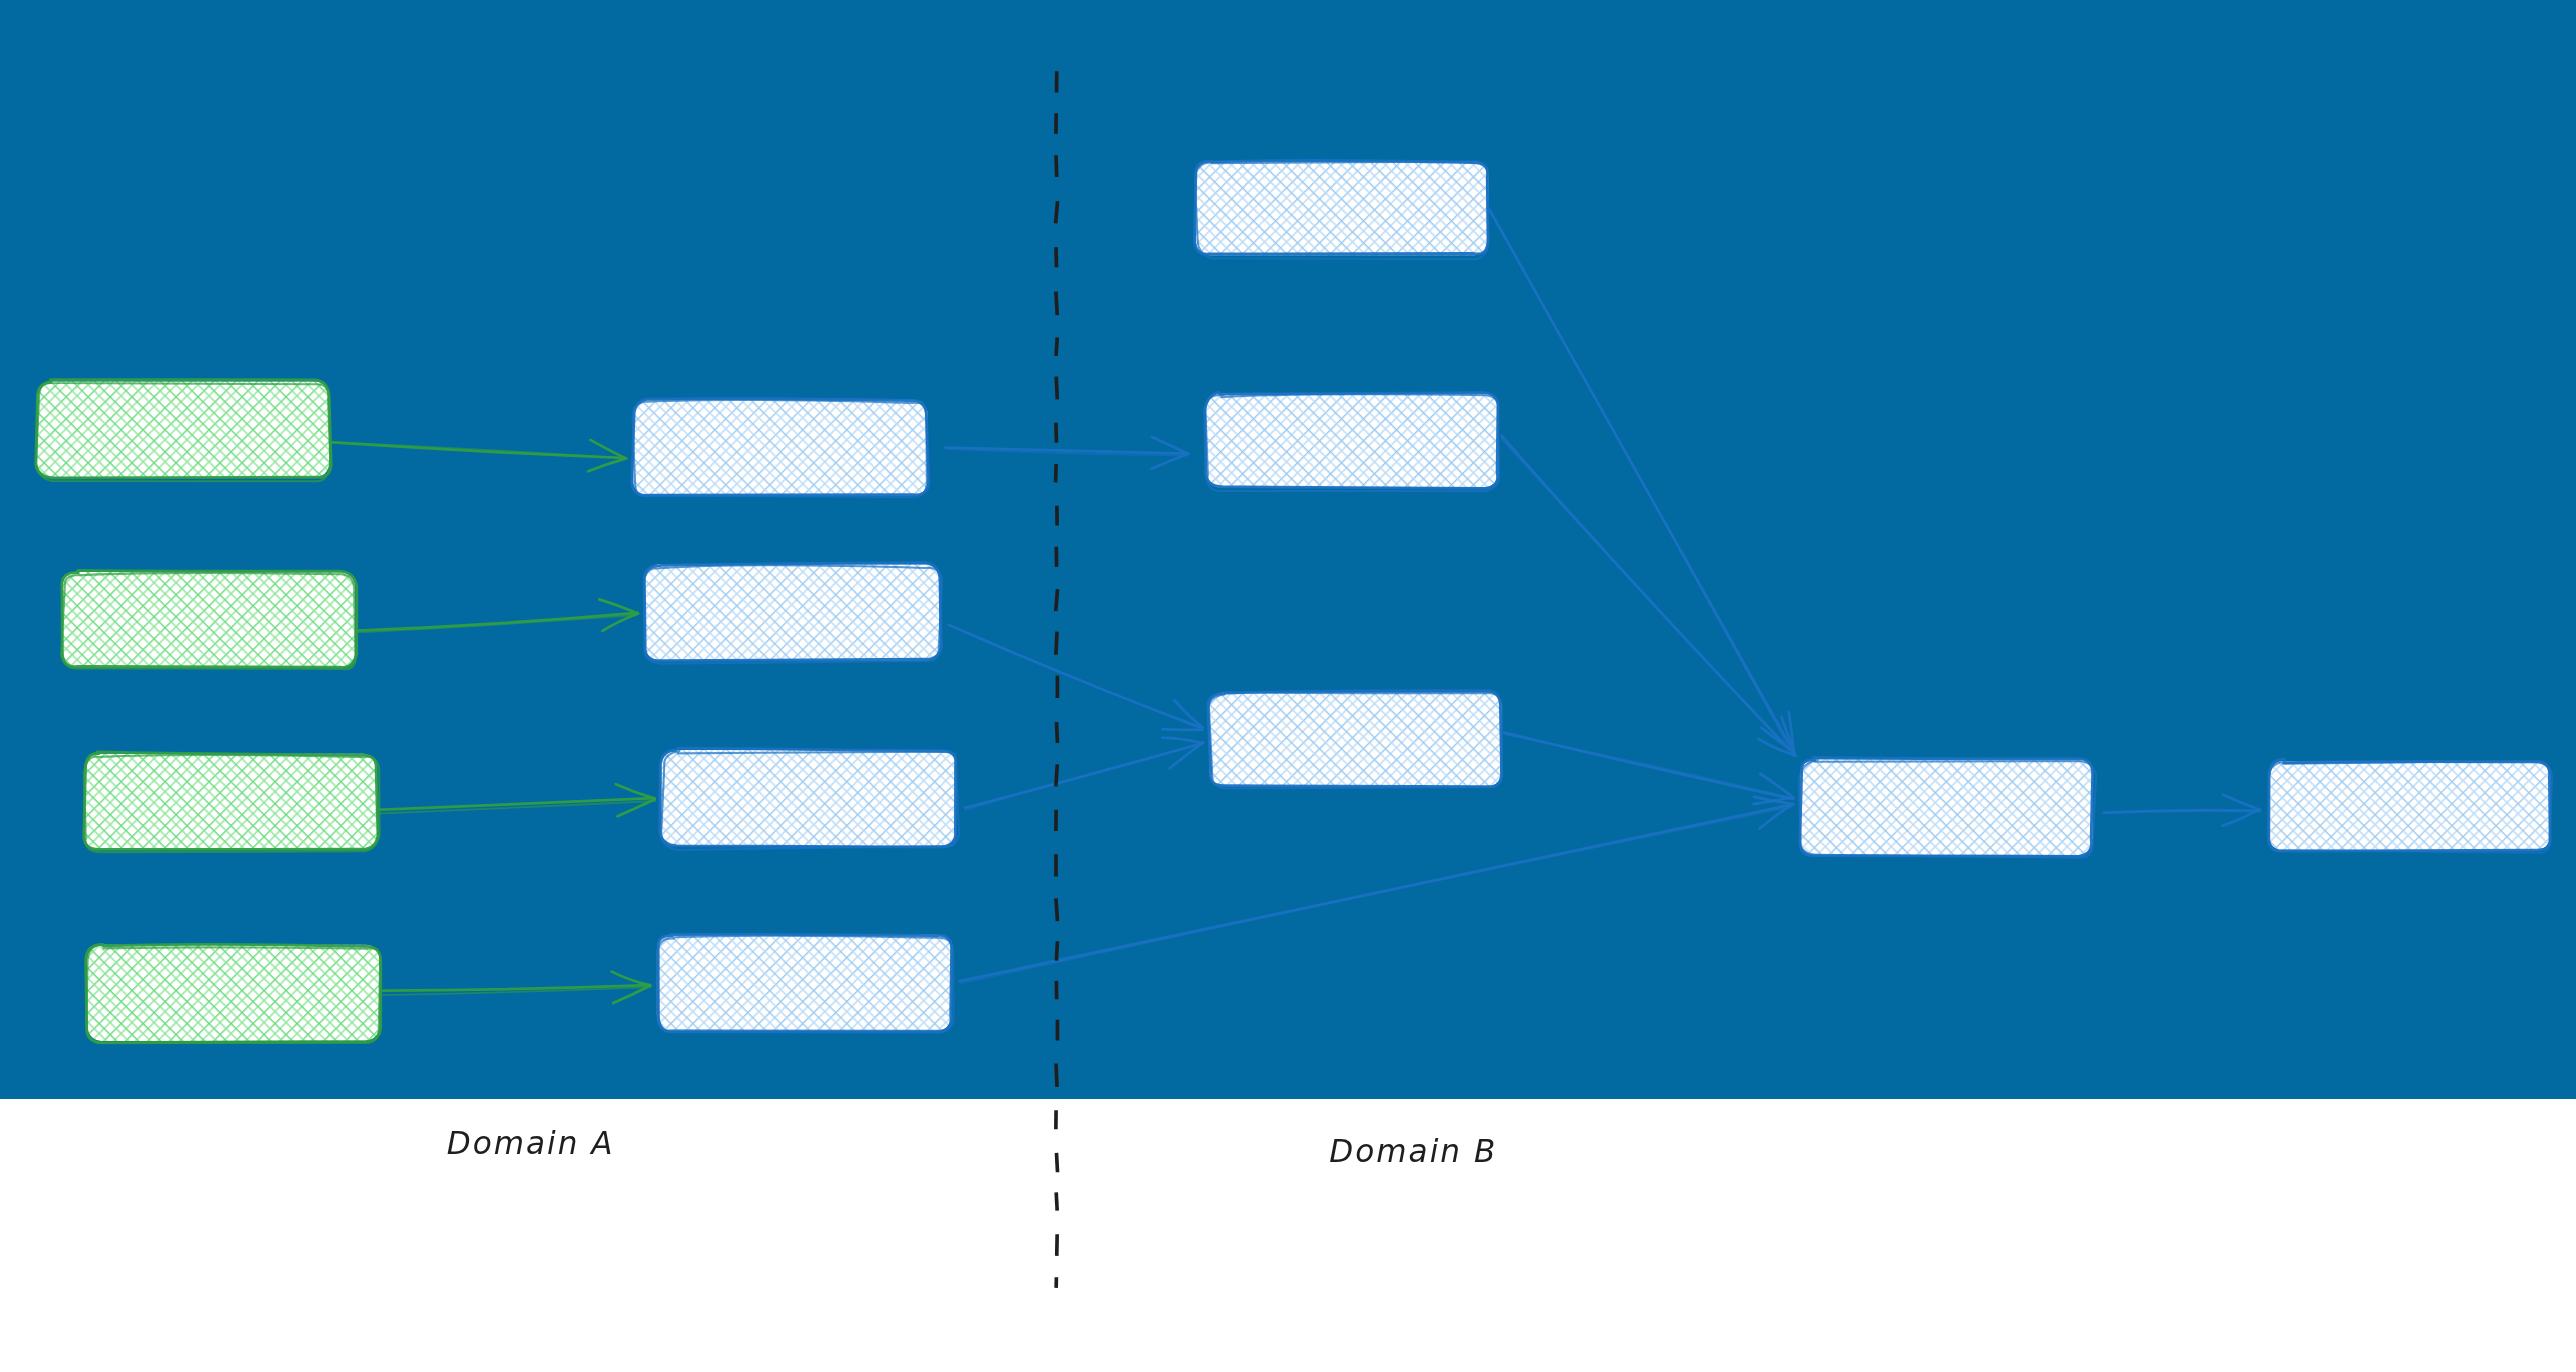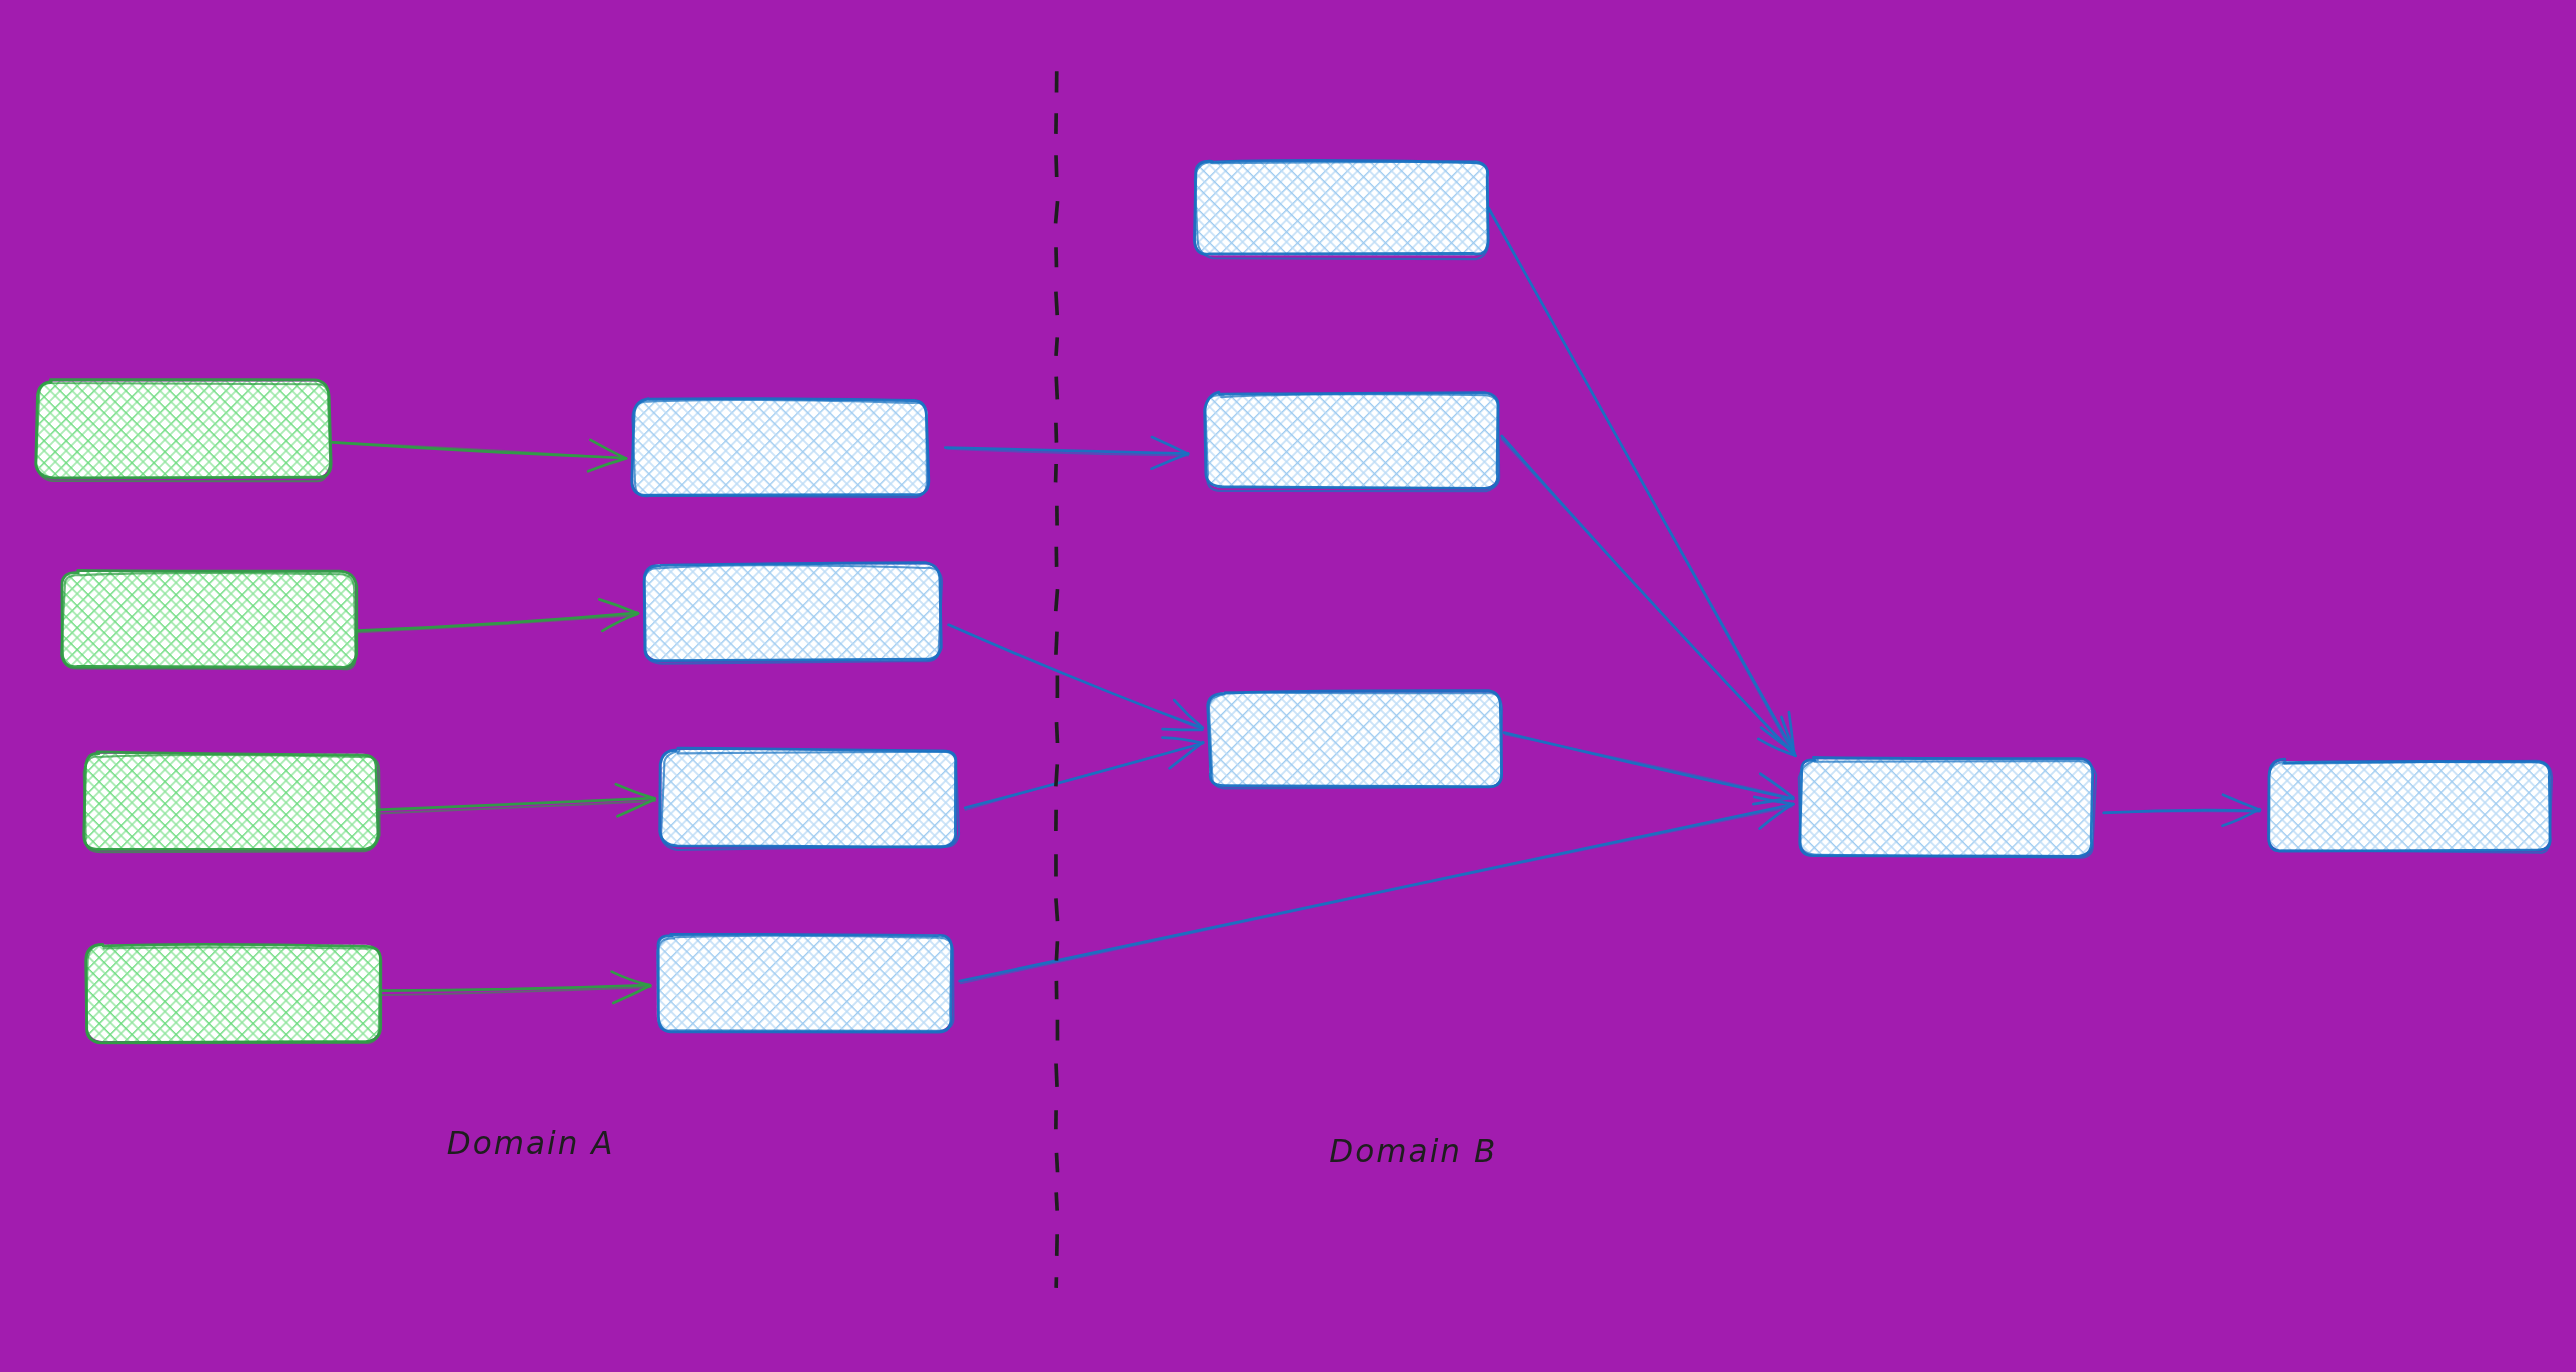--- a/index.html
+++ b/index.html
@@ -9,22 +9,22 @@
   }
   body {
     width: 2576px;
     height: 1372px;
     overflow: hidden;
     font-family: "DejaVu Sans", sans-serif;
   }
   #canvas-root {
     position: relative;
     width: 2576px;
-    height: 1372px;
-    background: #a21caf;
+    height: 1099px;
+    background: #0369a1;
   }
   svg#diagram {
     display: block;
     width: 2576px;
     height: 1372px;
   }
   .domain-label {
     font-family: "DejaVu Sans", sans-serif;
     font-size: 34px;
     font-style: italic;

